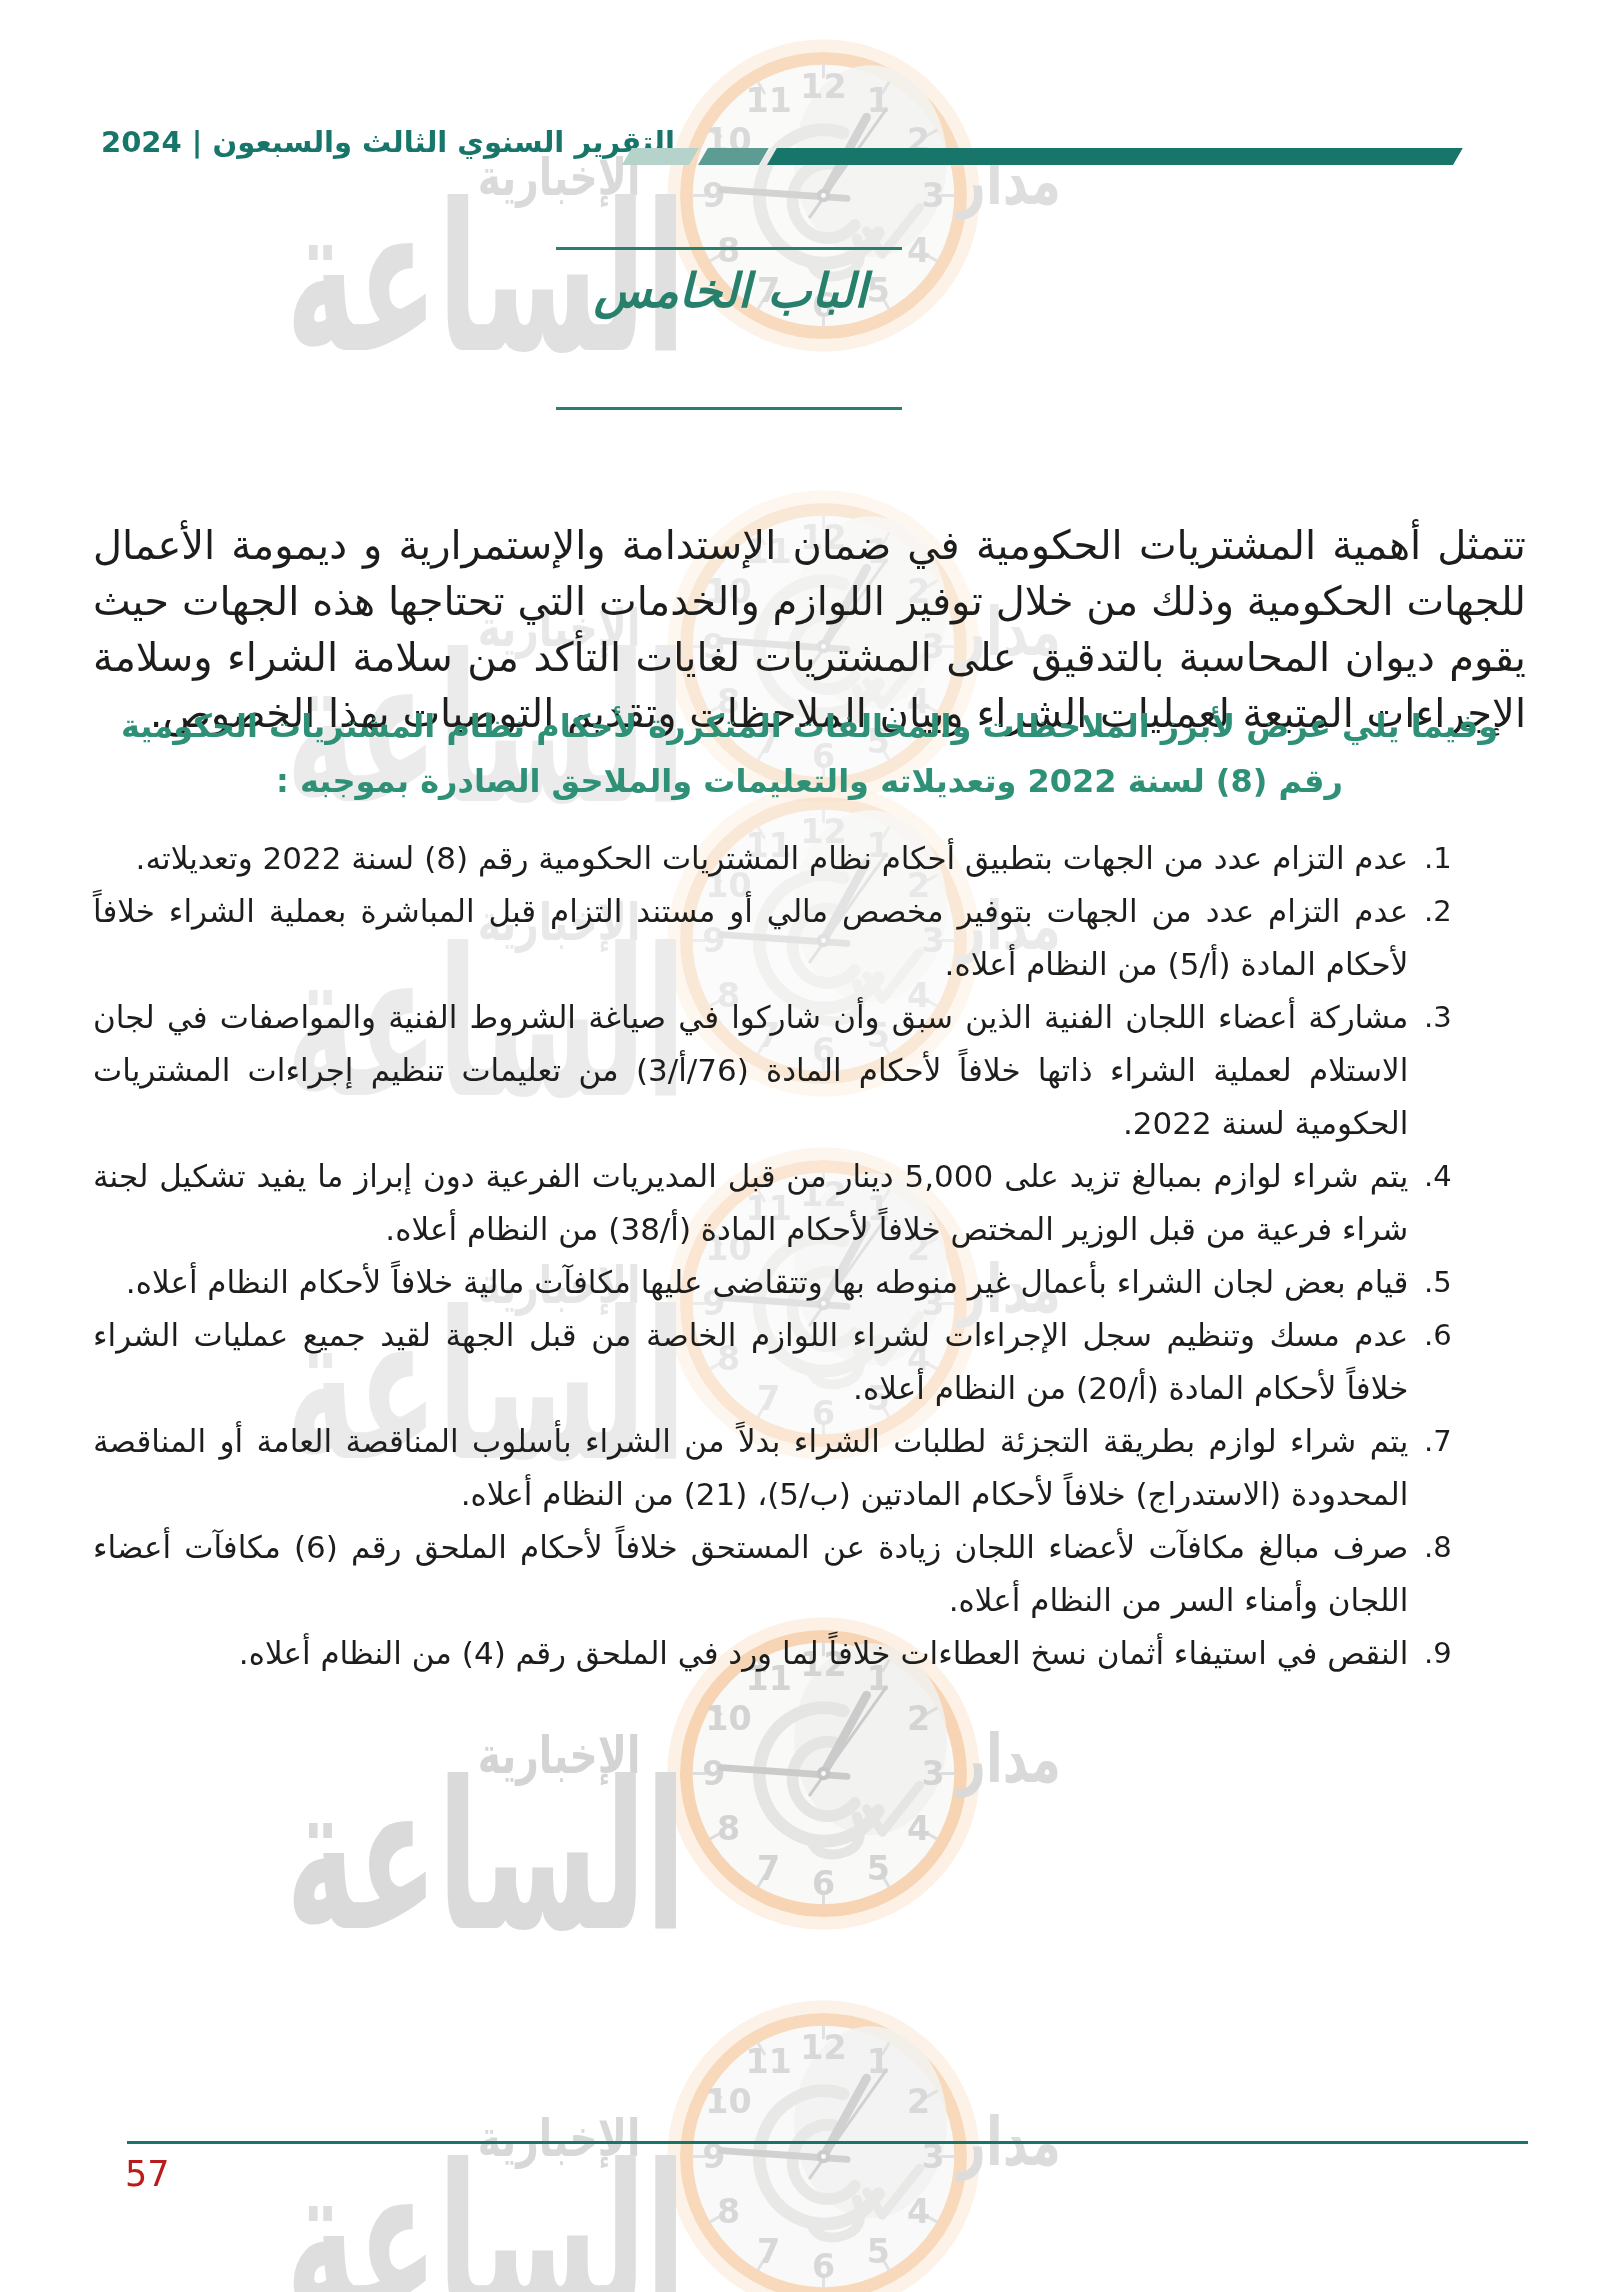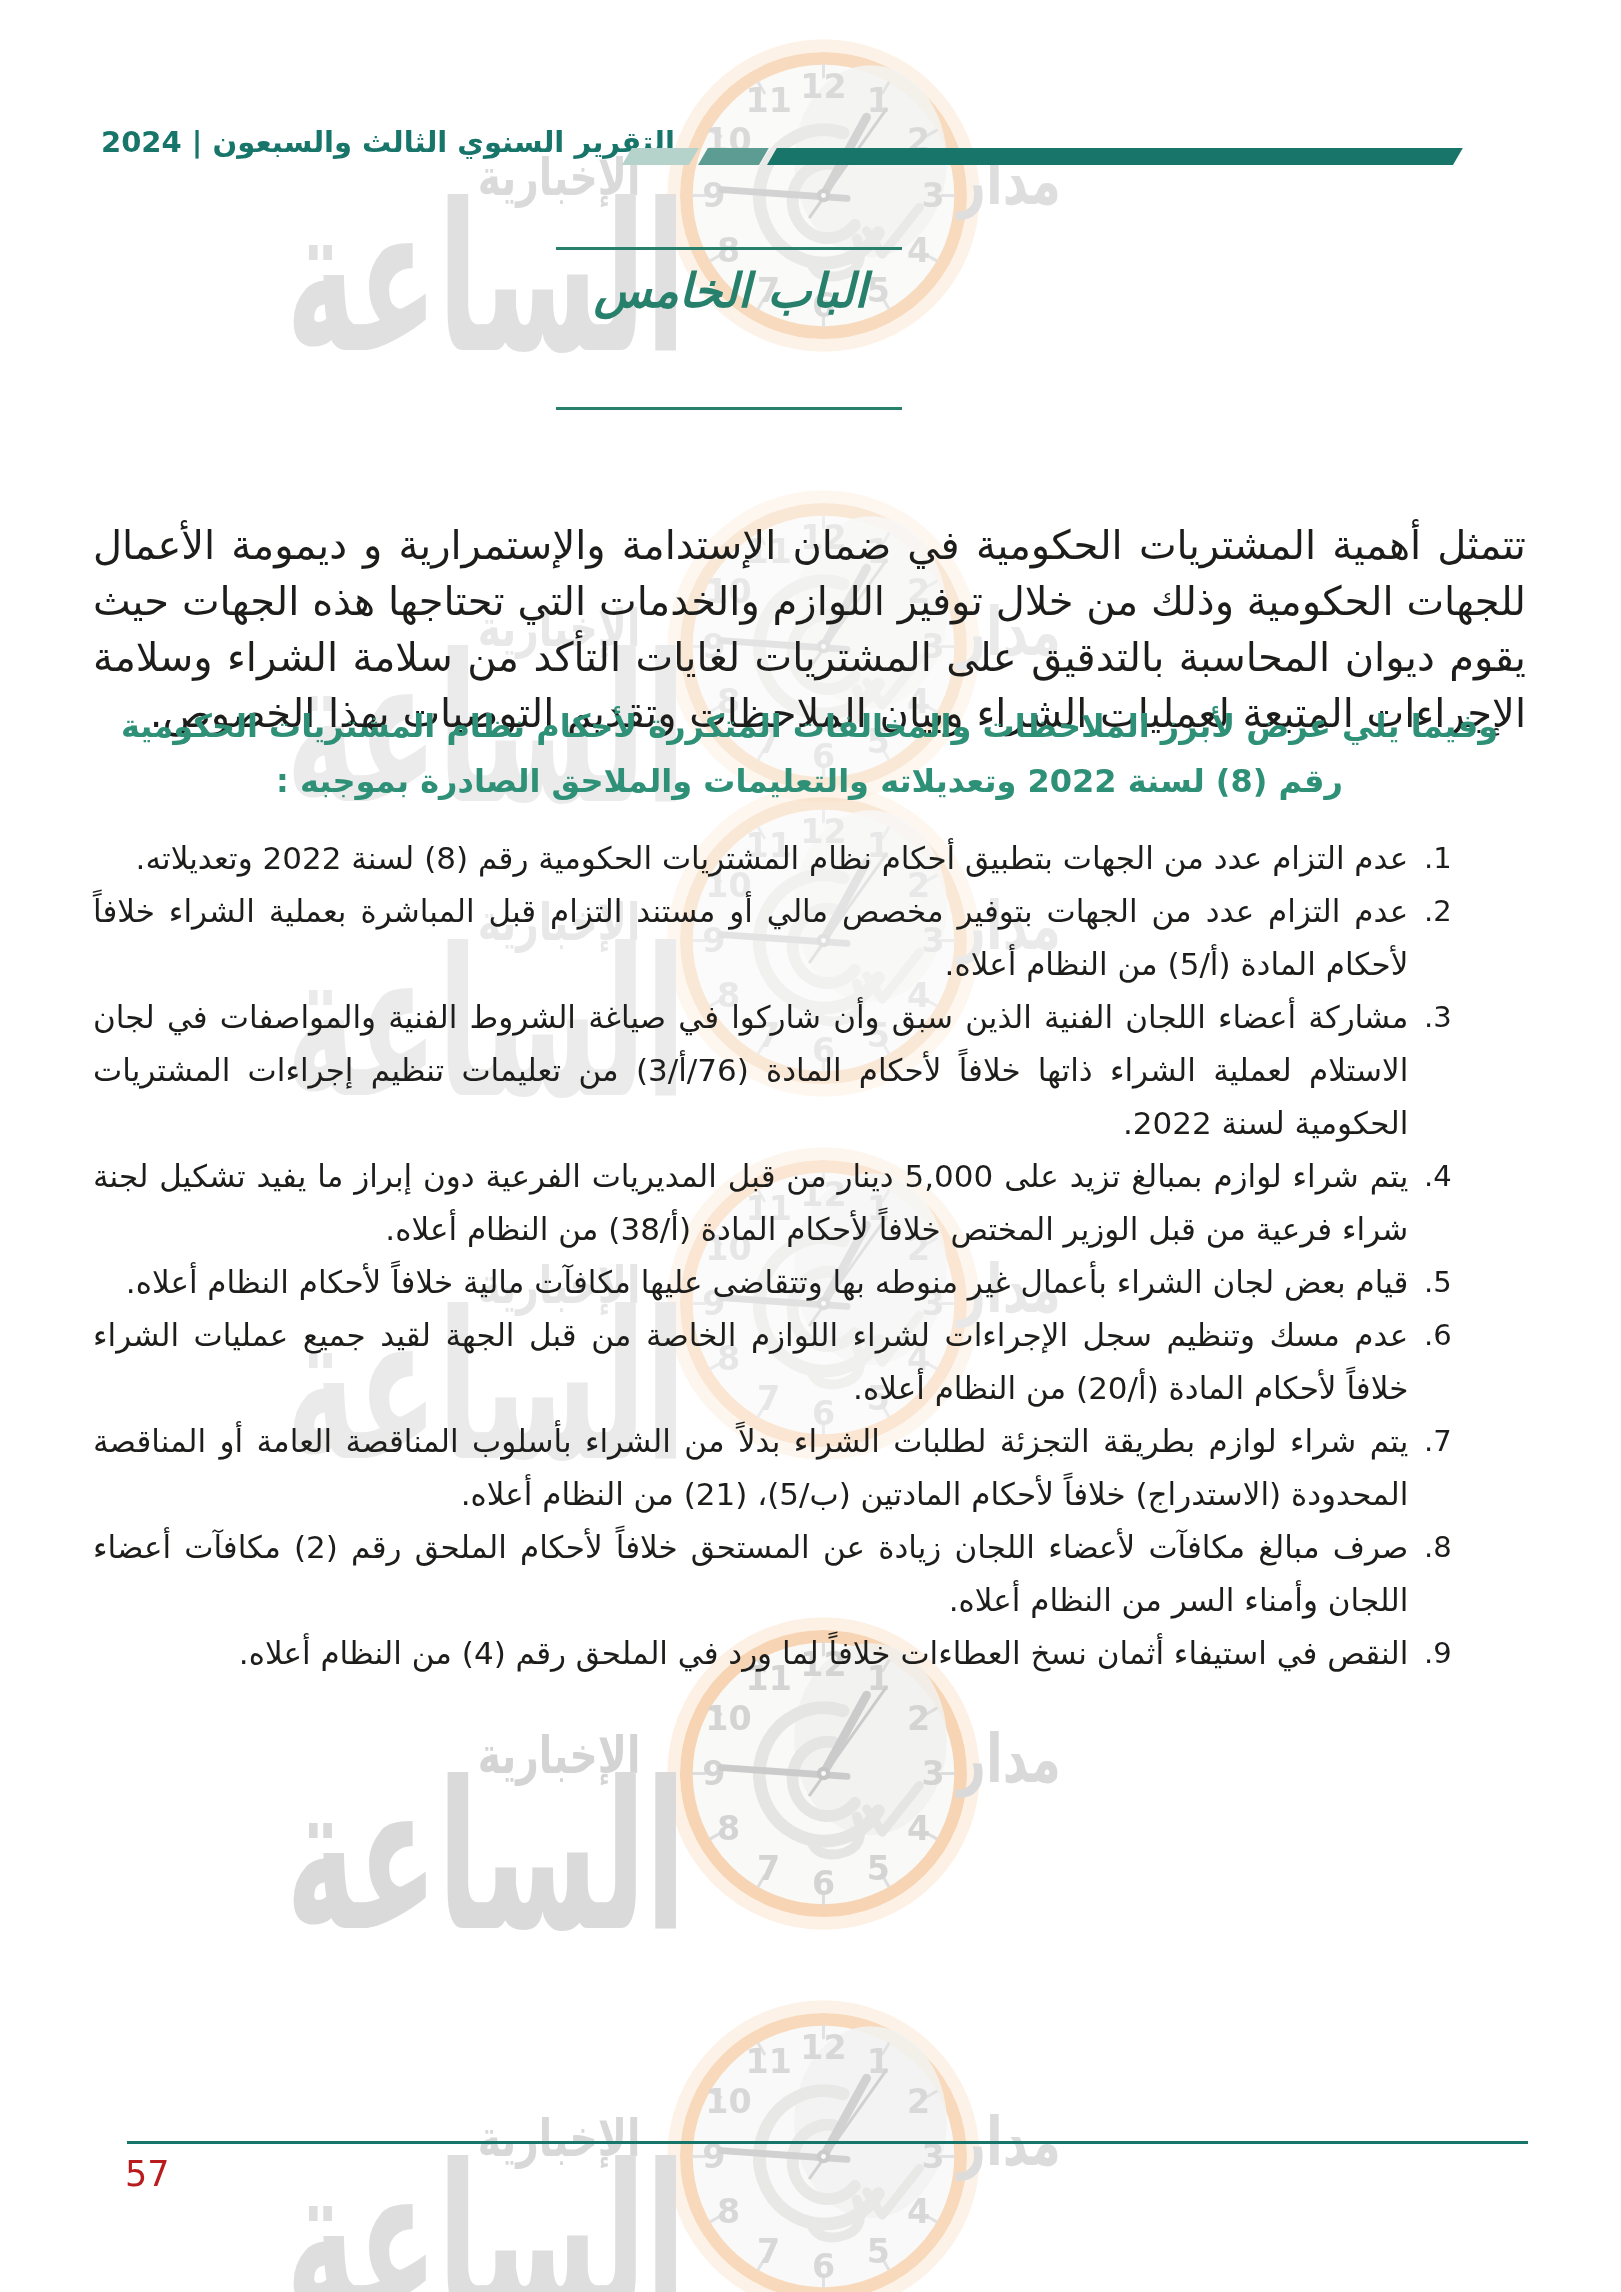--- a/index.html
+++ b/index.html
@@ -435,21 +435,21 @@
         <div class="li-row">
     <span class="li-num">6.</span>
     <div class="li-text">عدم مسك وتنظيم سجل الإجراءات لشراء اللوازم الخاصة من قبل الجهة لقيد جميع عمليات الشراء خلافاً لأحكام المادة (أ/20) من النظام أعلاه.</div>
   </div>
         <div class="li-row">
     <span class="li-num">7.</span>
     <div class="li-text">يتم شراء لوازم بطريقة التجزئة لطلبات الشراء بدلاً من الشراء بأسلوب المناقصة العامة أو المناقصة المحدودة (الاستدراج) خلافاً لأحكام المادتين (ب/5)، (21) من النظام أعلاه.</div>
   </div>
         <div class="li-row">
     <span class="li-num">8.</span>
-    <div class="li-text">صرف مبالغ مكافآت لأعضاء اللجان زيادة عن المستحق خلافاً لأحكام الملحق رقم (2) مكافآت أعضاء اللجان وأمناء السر من النظام أعلاه.</div>
+    <div class="li-text">صرف مبالغ مكافآت لأعضاء اللجان زيادة عن المستحق خلافاً لأحكام الملحق رقم (6) مكافآت أعضاء اللجان وأمناء السر من النظام أعلاه.</div>
   </div>
         <div class="li-row">
     <span class="li-num">9.</span>
     <div class="li-text">النقص في استيفاء أثمان نسخ العطاءات خلافاً لما ورد في الملحق رقم (4) من النظام أعلاه.</div>
   </div>
       </div>
 
     <div class="footer-rule"></div>
     <div class="page-number">57</div>
   </div>

